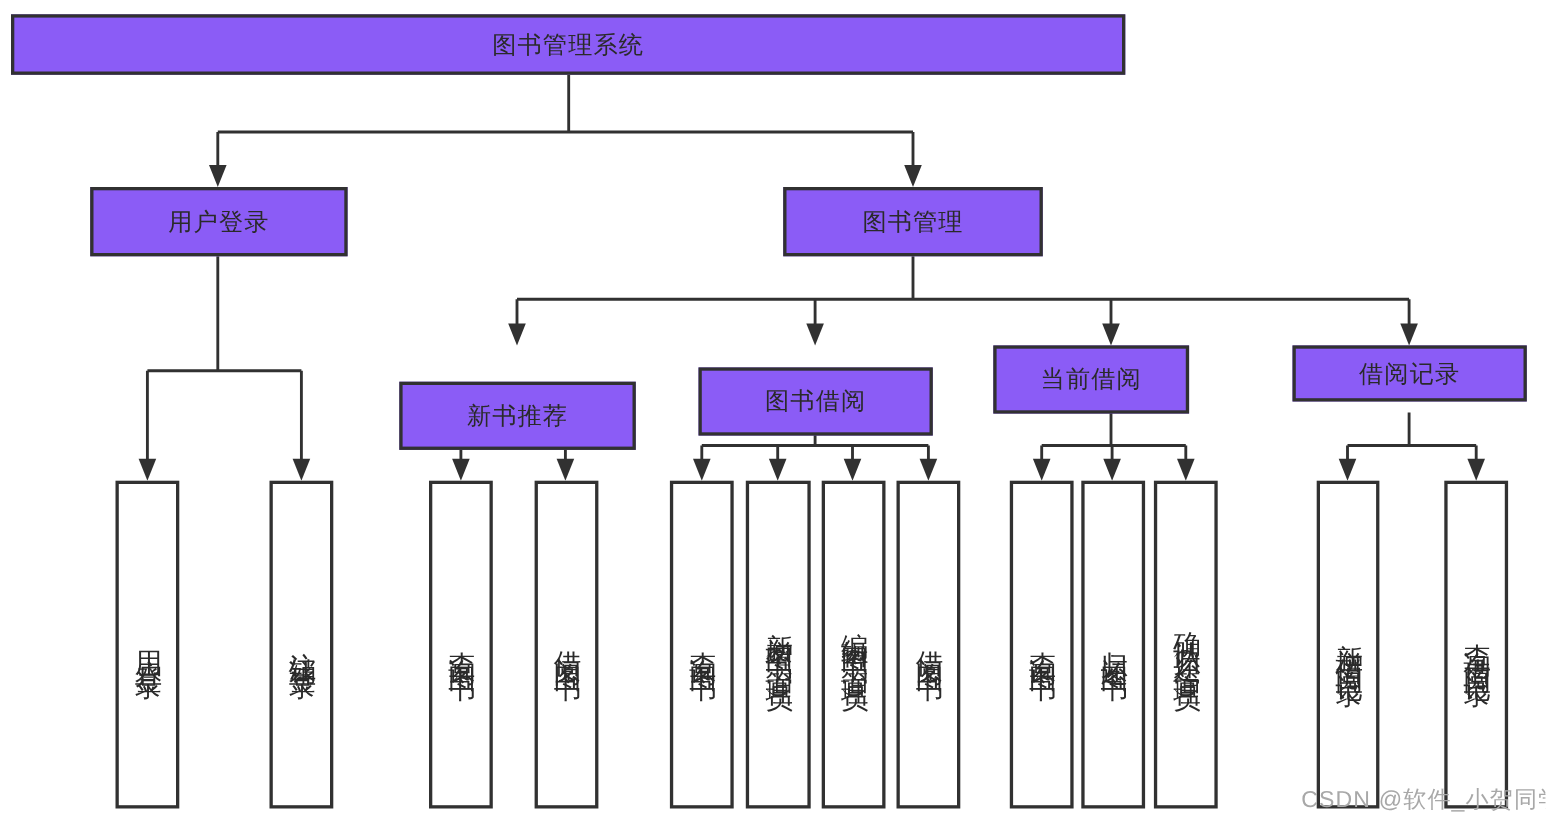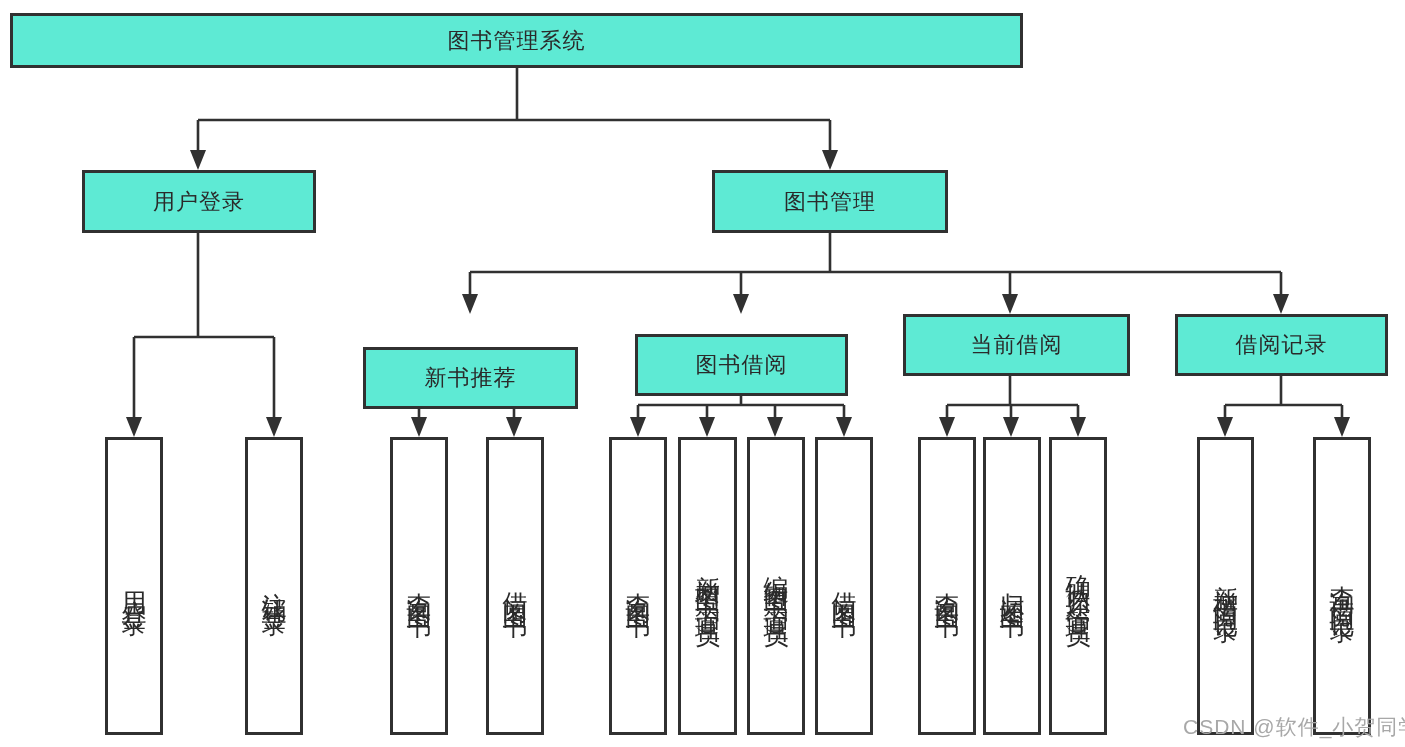--- a/index.html
+++ b/index.html
@@ -29,21 +29,21 @@
     fill:none;
     stroke:var(--line);
     stroke-width:2.6;
   }
   .connectors path.ah{
     fill:var(--line);
     stroke:none;
   }
   .box{
     position:absolute;
-    background:#5eead4;
+    background:#8b5cf6;
     border:3px solid var(--line);
     display:flex;
     align-items:center;
     justify-content:center;
     color:var(--text);
     font-size:22px;
     letter-spacing:1px;
     white-space:nowrap;
   }
   .vbox{
@@ -64,22 +64,22 @@
     letter-spacing:7px;
     line-height:1;
     color:var(--text);
   }
   
   .b-root{left:10px;top:13px;width:1013px;height:55px;}
   .b-user-login{left:82px;top:170px;width:234px;height:63px;}
   .b-book-management{left:712px;top:170px;width:236px;height:63px;}
   .b-new-book{left:363px;top:314px;width:215px;height:62px;margin-top:33px;}
   .b-book-borrow{left:635px;top:314px;width:213px;height:62px;margin-top:20px;}
-  .b-current-borrow{left:903px;top:314px;width:227px;height:62px;}
-  .b-borrow-records{left:1175px;top:314px;width:213px;height:62px;}
+  .b-current-borrow{left:903px;top:314px;width:178px;height:62px;}
+  .b-borrow-records{left:1175px;top:314px;width:213px;height:51px;}
   
   .v-login{left:105px;width:58px;}
   .v-logout{left:245px;width:58px;}
   .v-nb-query{left:390px;width:58px;}
   .v-nb-borrow{left:486px;width:58px;}
   .v-bb-query{left:609px;width:58px;}
   .v-bb-add{left:678px;width:59px;}
   .v-bb-edit{left:747px;width:58px;}
   .v-bb-borrow{left:815px;width:58px;}
   .v-cb-query{left:918px;width:58px;}

